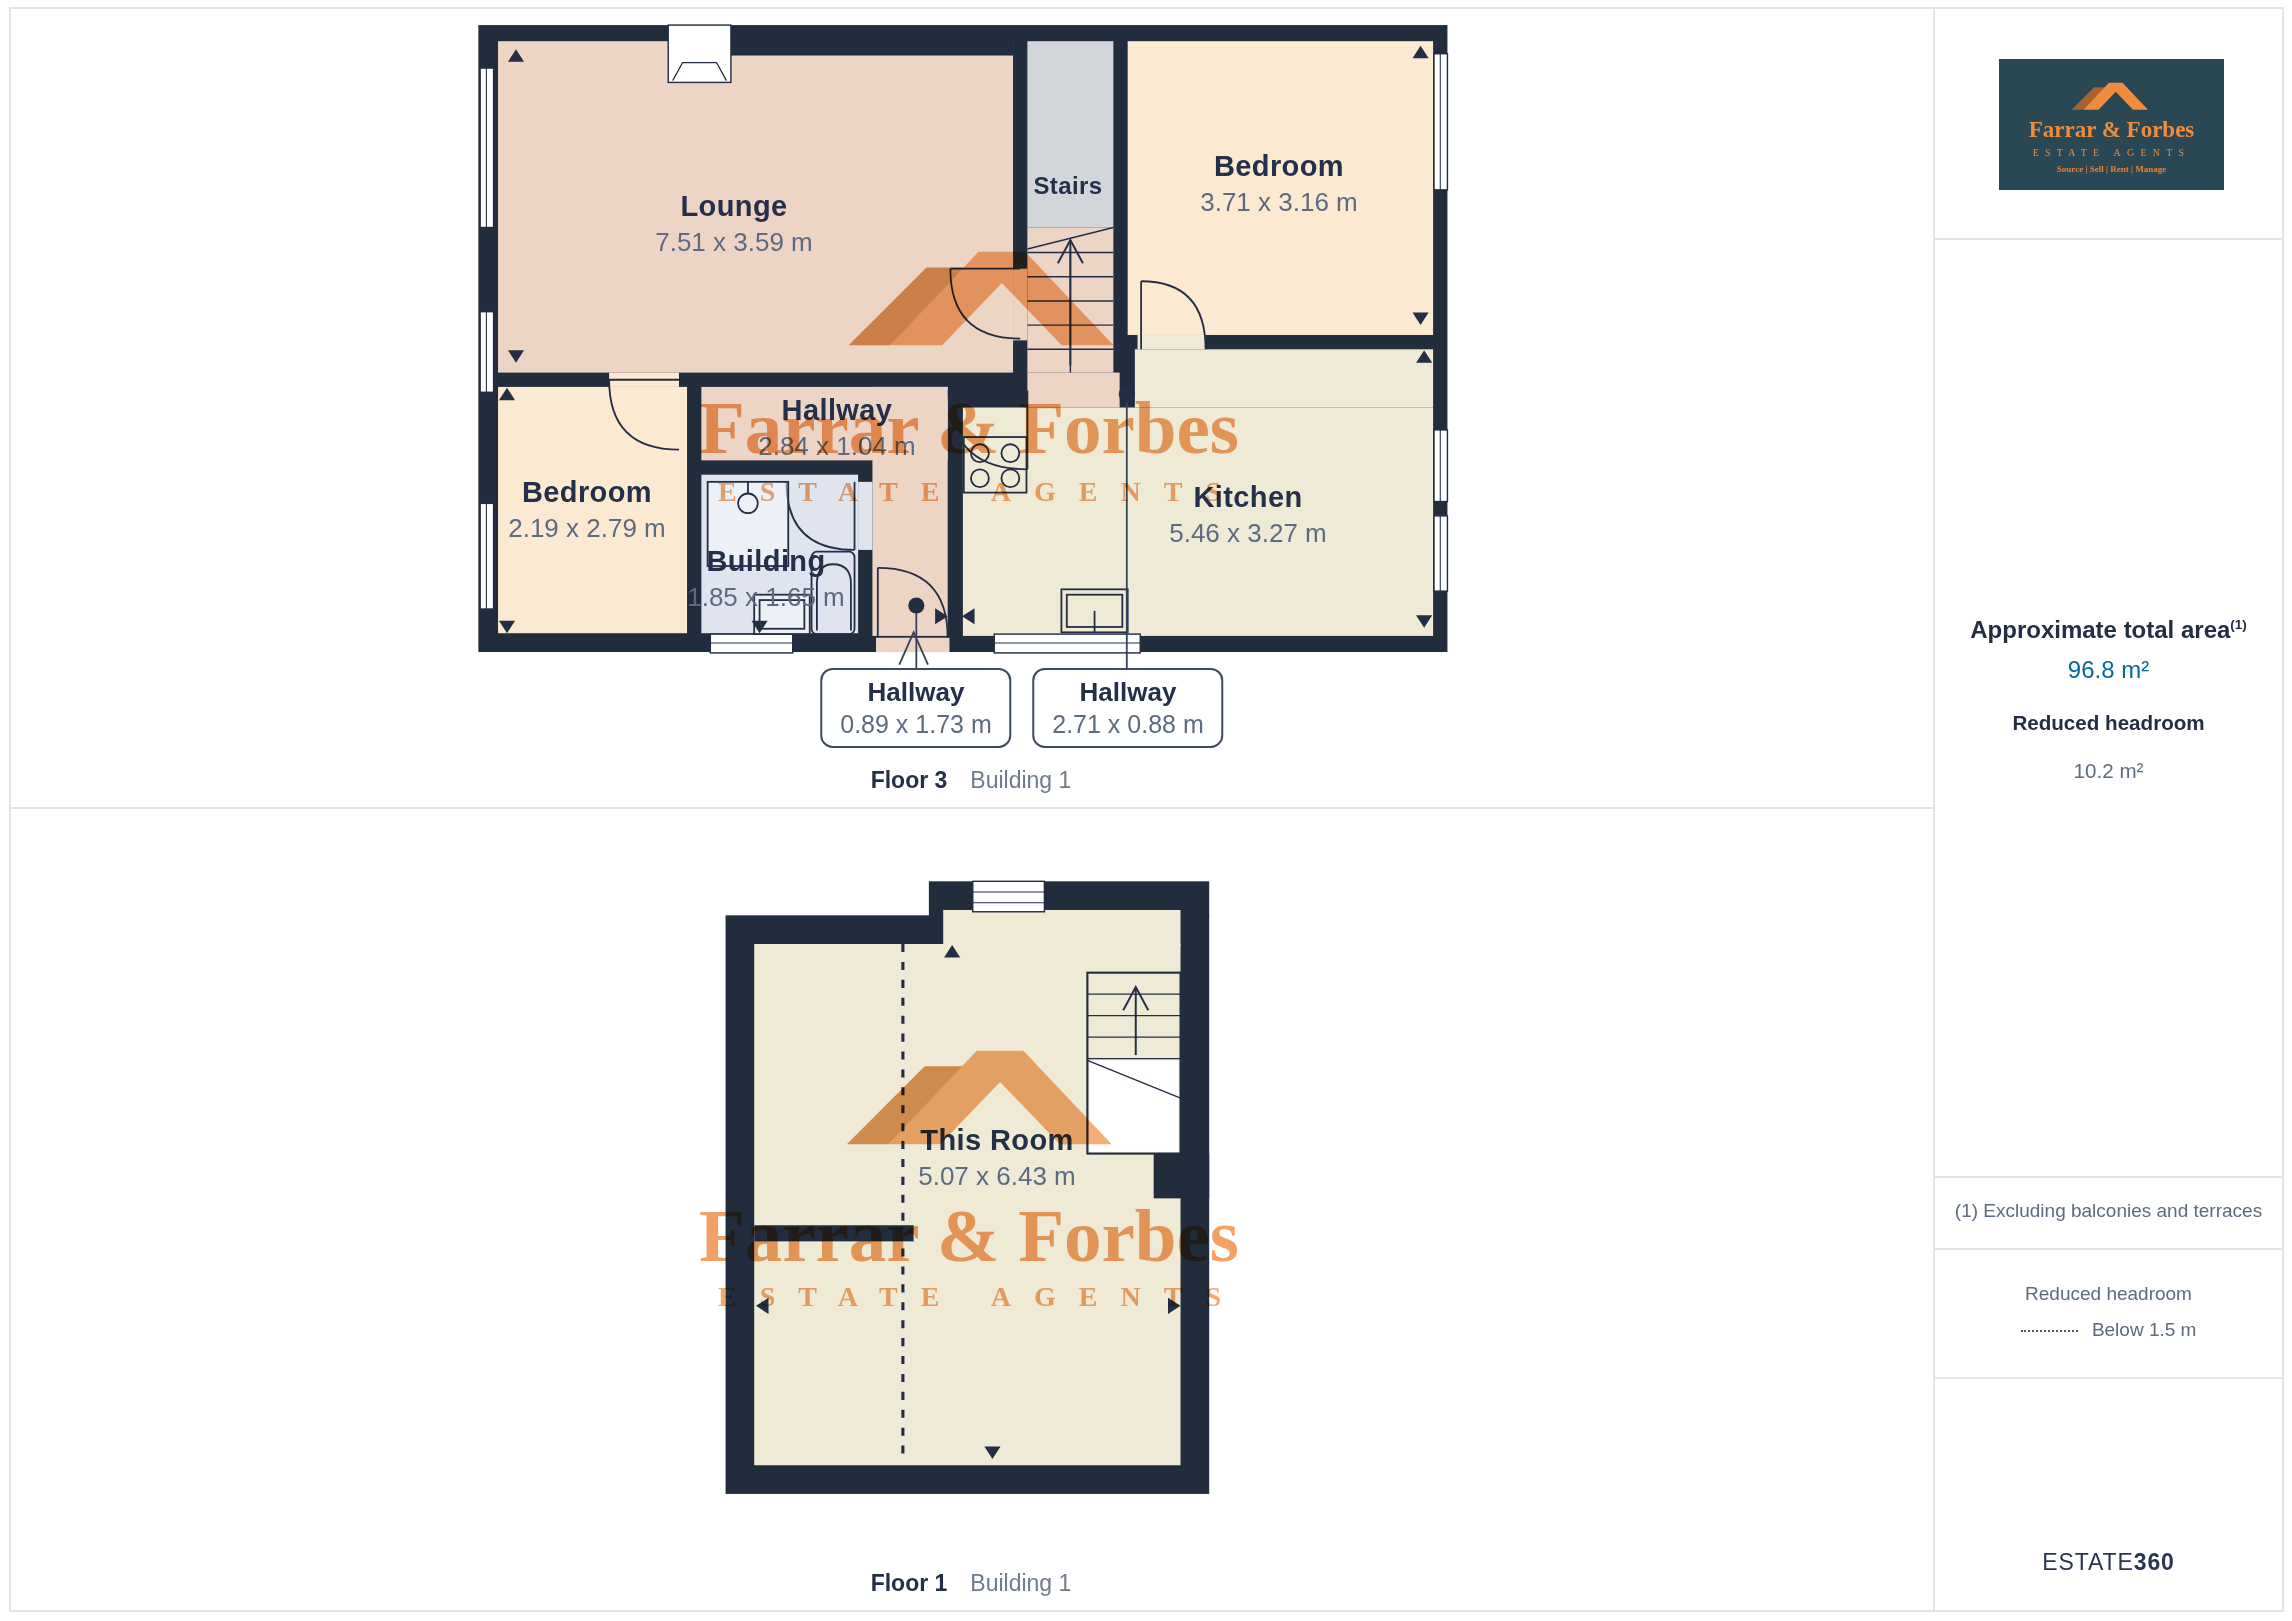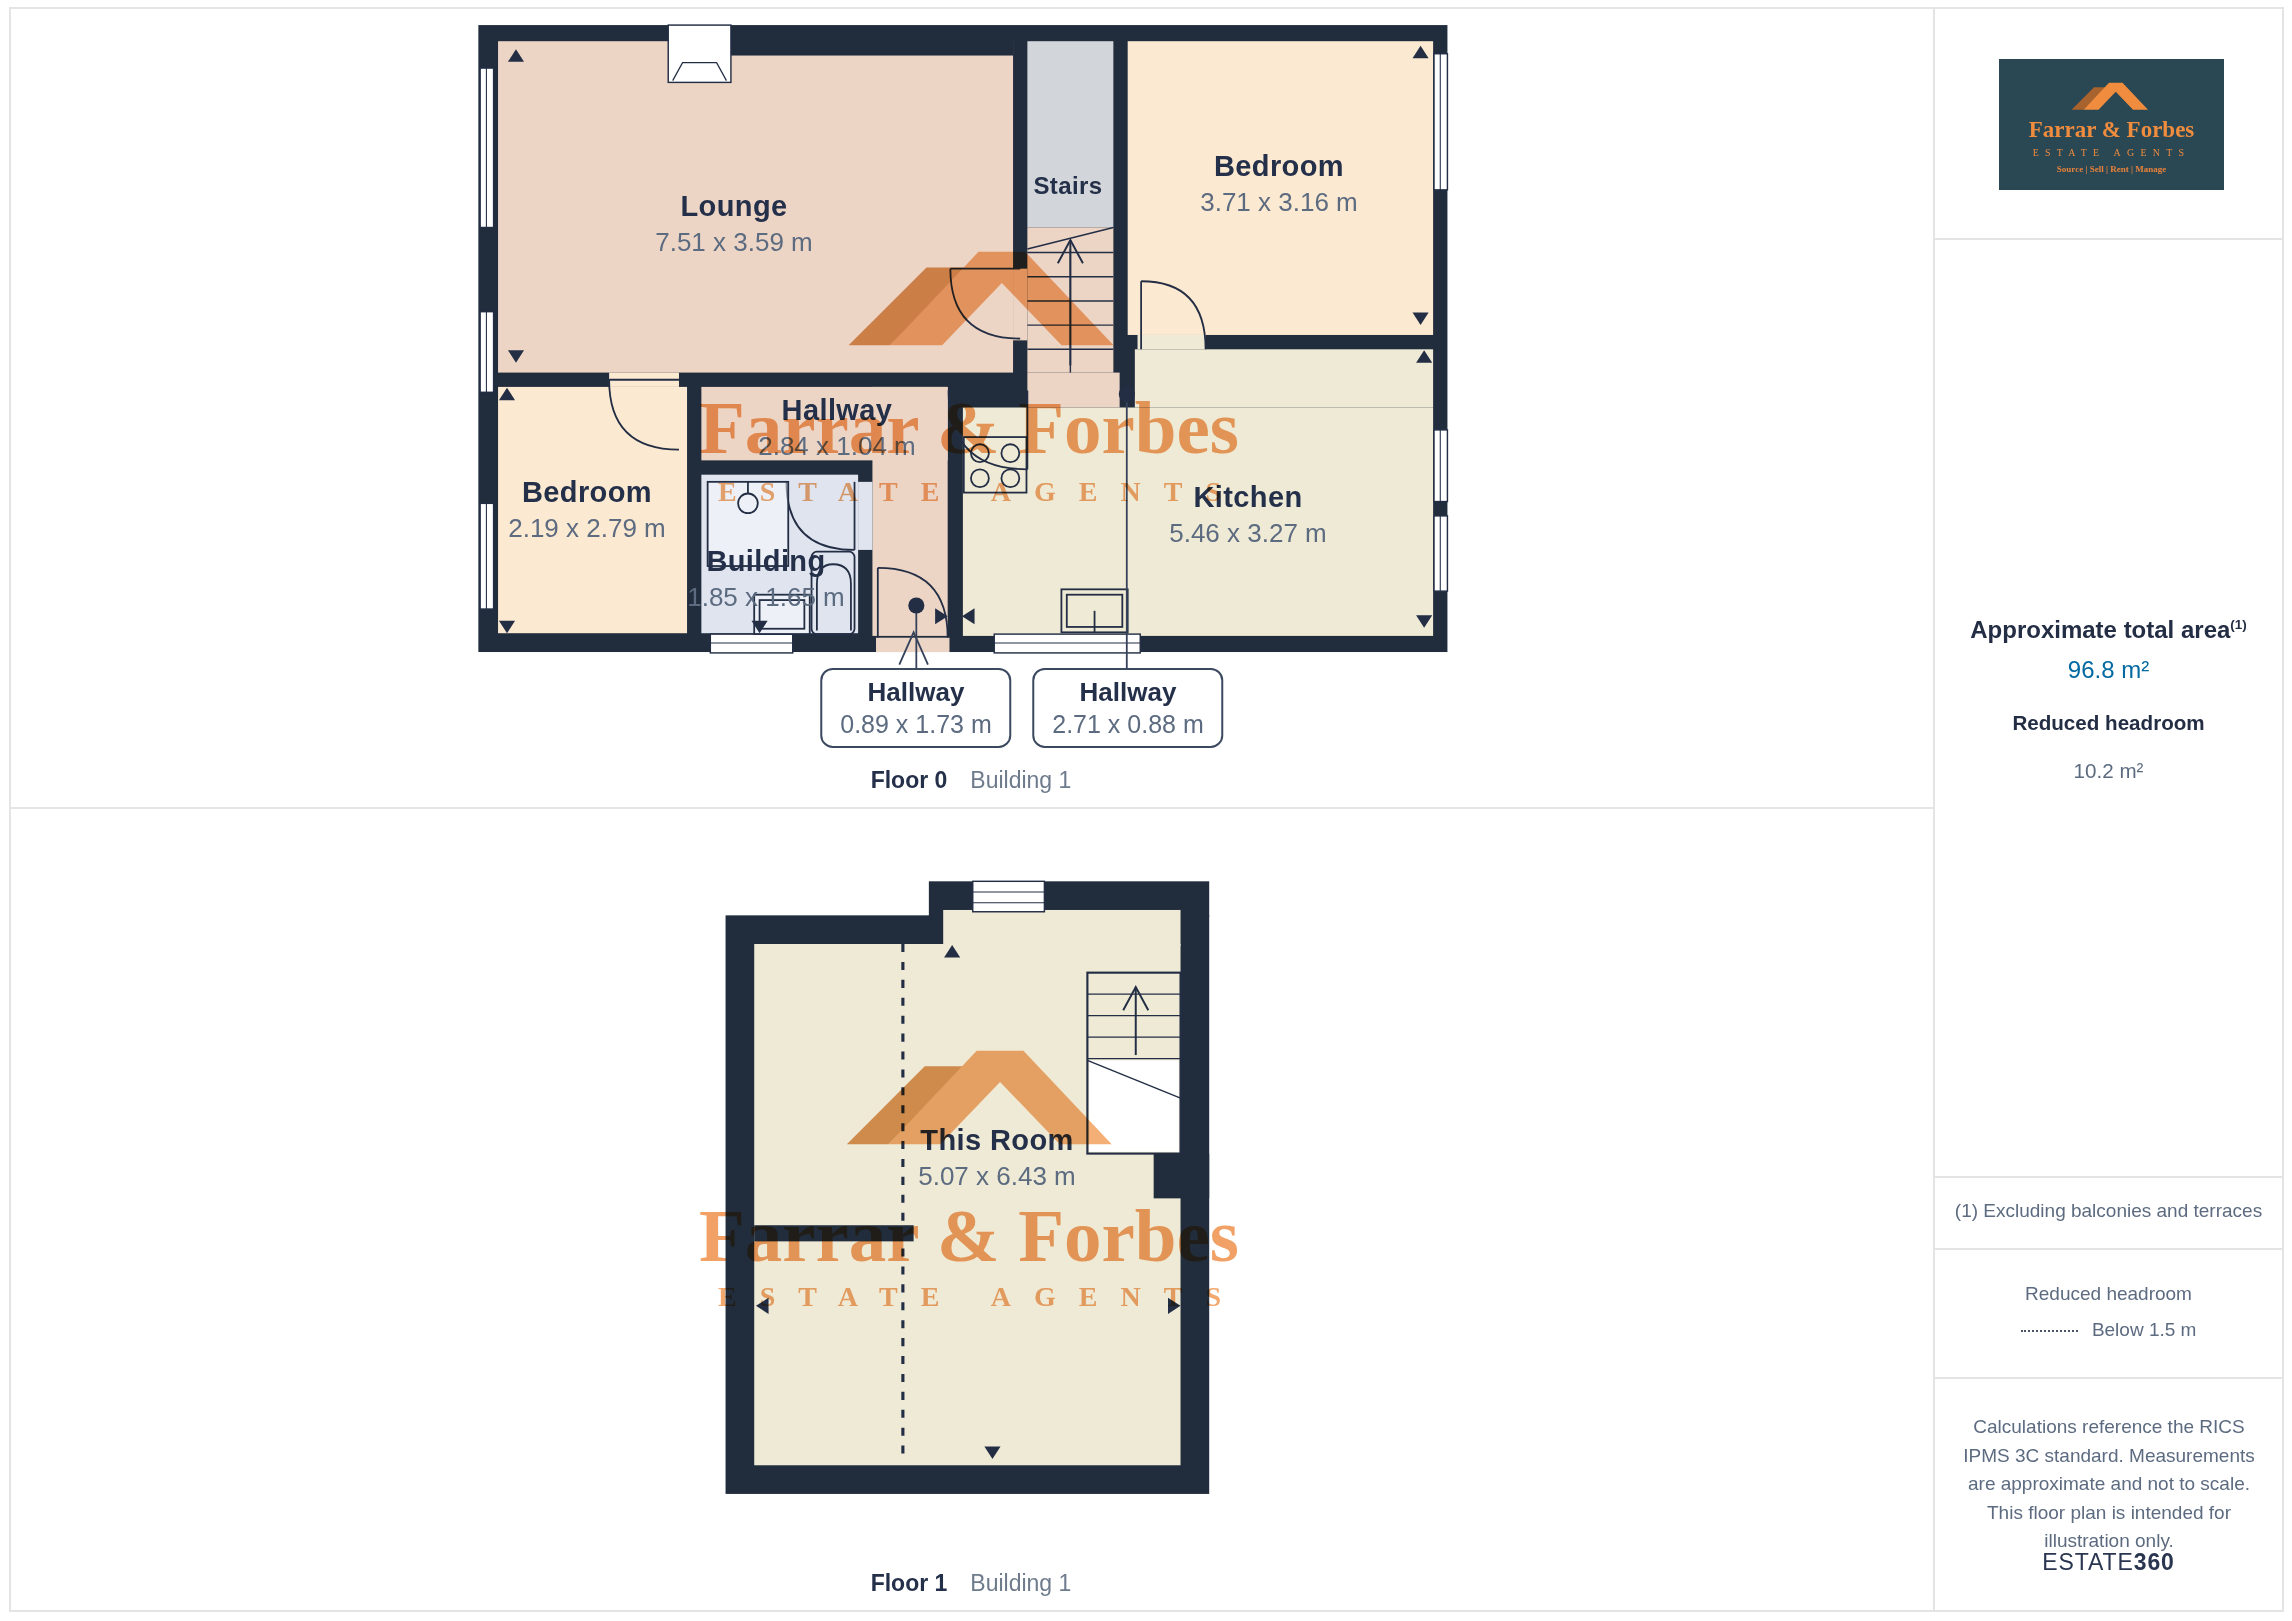--- a/index.html
+++ b/index.html
@@ -255,21 +255,21 @@
   <div class="callout" style="left:916px;top:708px;">
     <div class="nm">Hallway</div>
     <div class="dm">0.89 x 1.73 m</div>
   </div>
   <div class="callout" style="left:1128px;top:708px;">
     <div class="nm">Hallway</div>
     <div class="dm">2.71 x 0.88 m</div>
   </div>
 
   <div class="caption" style="left:971px;top:780px;">
-    <span class="fl">Floor 0</span><span class="bd">Building 1</span>
+    <span class="fl">Floor 3</span><span class="bd">Building 1</span>
   </div>
   <div class="caption" style="left:971px;top:1583px;">
     <span class="fl">Floor 1</span><span class="bd">Building 1</span>
   </div>
 
   <div class="roomlabel" style="left:997px;top:1158px;">
     <div class="nm">This Room</div>
     <div class="dm">5.07 x 6.43 m</div>
   </div>
 
@@ -308,20 +308,19 @@
     <div class="sidecenter hrT" style="top:704px;">Reduced headroom</div>
     <div class="sidecenter hrV" style="top:752px;">10.2 m²</div>
 
     <div class="sidecenter noteT" style="top:1193px;">(1) Excluding balconies and terraces</div>
 
     <div class="sidecenter legT" style="top:1276px;">Reduced headroom</div>
     <div class="sidecenter legT" style="top:1312px;">
       <span class="dotsample"></span><span>Below 1.5 m</span>
     </div>
 
-    <div class="disc">Calculations reference the RICS IPMS 3C standard. Measurements are approximate and not to scale. This floor plan is intended for illustration only.</div>
     <div class="gir">
       <span>ESTATE</span><b>360</b>
     </div>
   </div>
 
 </div>
 
 
 </body></html>

